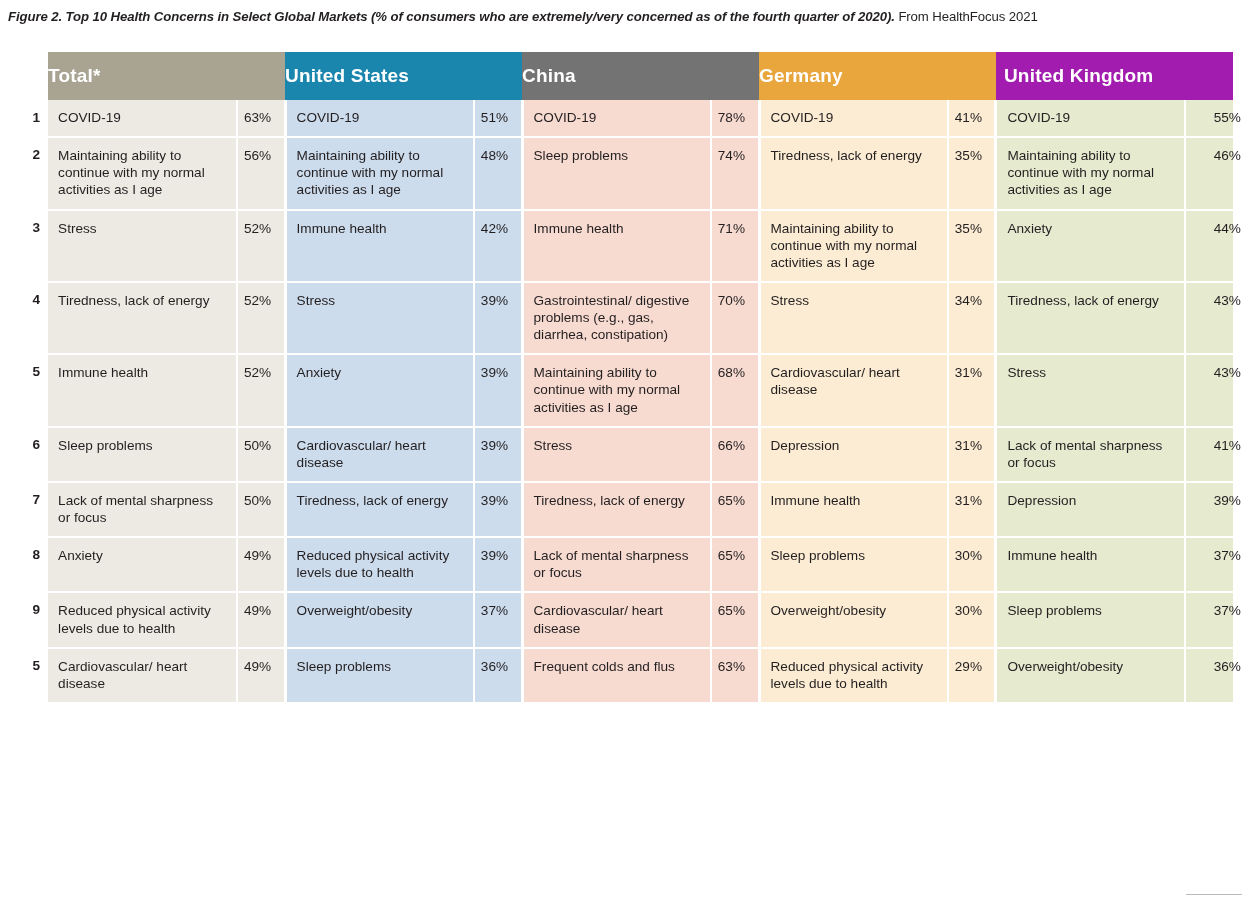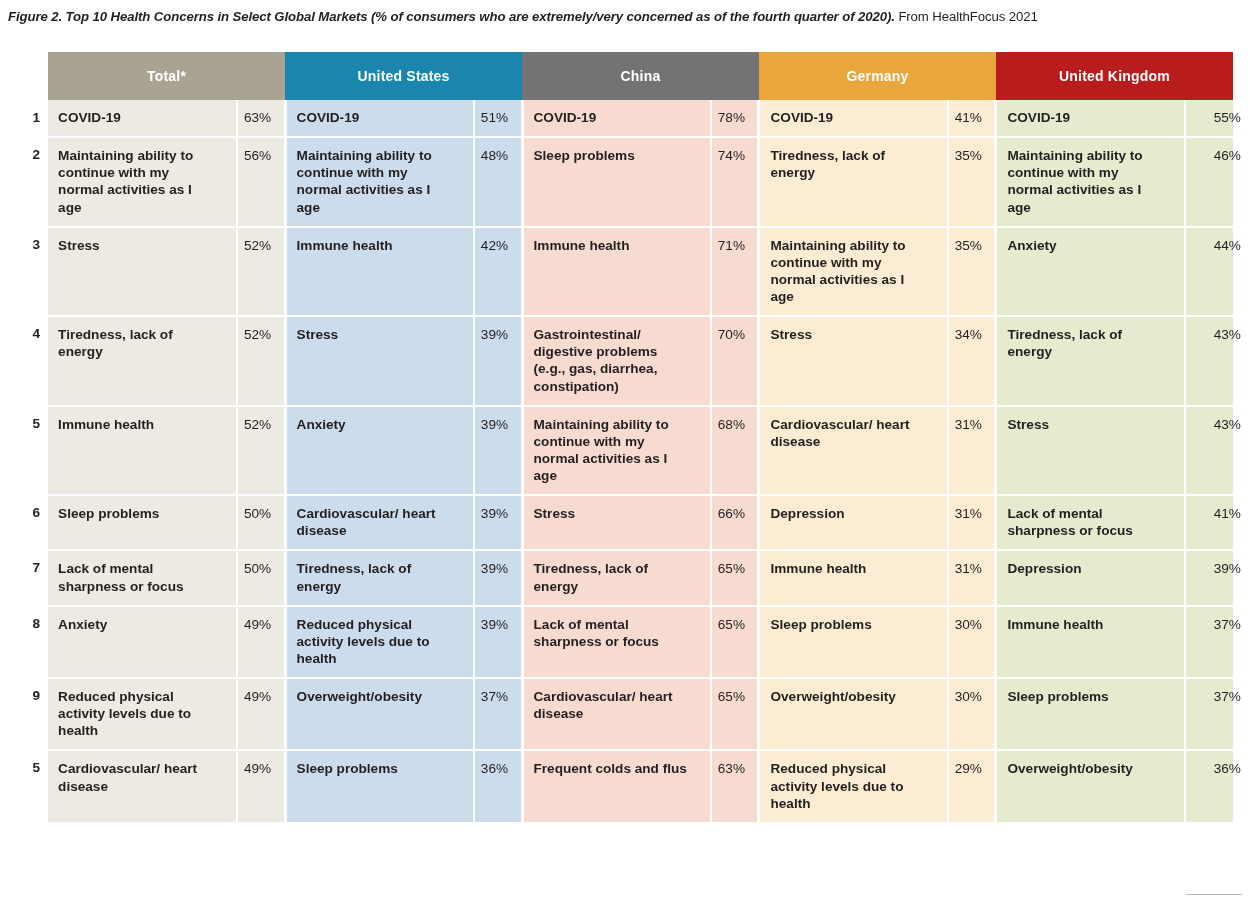--- a/index.html
+++ b/index.html
@@ -60,24 +60,24 @@
   col.c-num    { width: 27px; }
   col.c-label  { width: 188px; }
   col.c-pct    { width: 48px; }
 
   
   thead th {
     padding: 0;
     margin: 0;
     height: 48px;
     vertical-align: middle;
-    text-align: center;
+    text-align: left;
     color: #ffffff;
     font-weight: bold;
-    font-size: 14px;
+    font-size: 19px;
     letter-spacing: 0.2px;
     border: none;
   }
   thead th.spacer { background: transparent; }
 
   
   tbody td {
     padding: 0;
     margin: 0;
     vertical-align: top;
@@ -90,21 +90,20 @@
     text-align: right;
     padding-right: 8px;
     font-weight: bold;
     font-size: 13.6px;
     padding-top: 9px;
     background: transparent;
     color: #231f20;
   }
   td.label {
     padding: 9px 20px 10px 10px;
-    font-weight: bold;
   }
   td.pct {
     padding: 9px 6px 10px 6px;
     text-align: left;
     white-space: nowrap;
   }
 
   
   tbody tr td.label,
   tbody tr td.pct {
@@ -116,21 +115,21 @@
   }
   td.label { border-right: 2px solid #ffffff; }
   td.pct   { border-right: 3px solid #ffffff; }
   td.pct.lastcol { border-right: none; padding-left: 28px; }
 
   
   .hd-total { background: #a8a491; }
   .hd-us    { background: #1b86ad; }
   .hd-cn    { background: #737373; }
   .hd-de    { background: #e8a63d; }
-  .hd-uk    { background: #b91c1c; }
+  .hd-uk    { background: #a21caf; padding-left: 8px; }
 
   .bg-total { background: #eceae3; }
   .bg-us    { background: #ccdced; }
   .bg-cn    { background: #f7dbd1; }
   .bg-de    { background: #fbecd3; }
   .bg-uk    { background: #e6eacf; }
 
   
   .footnote {
     position: absolute;

